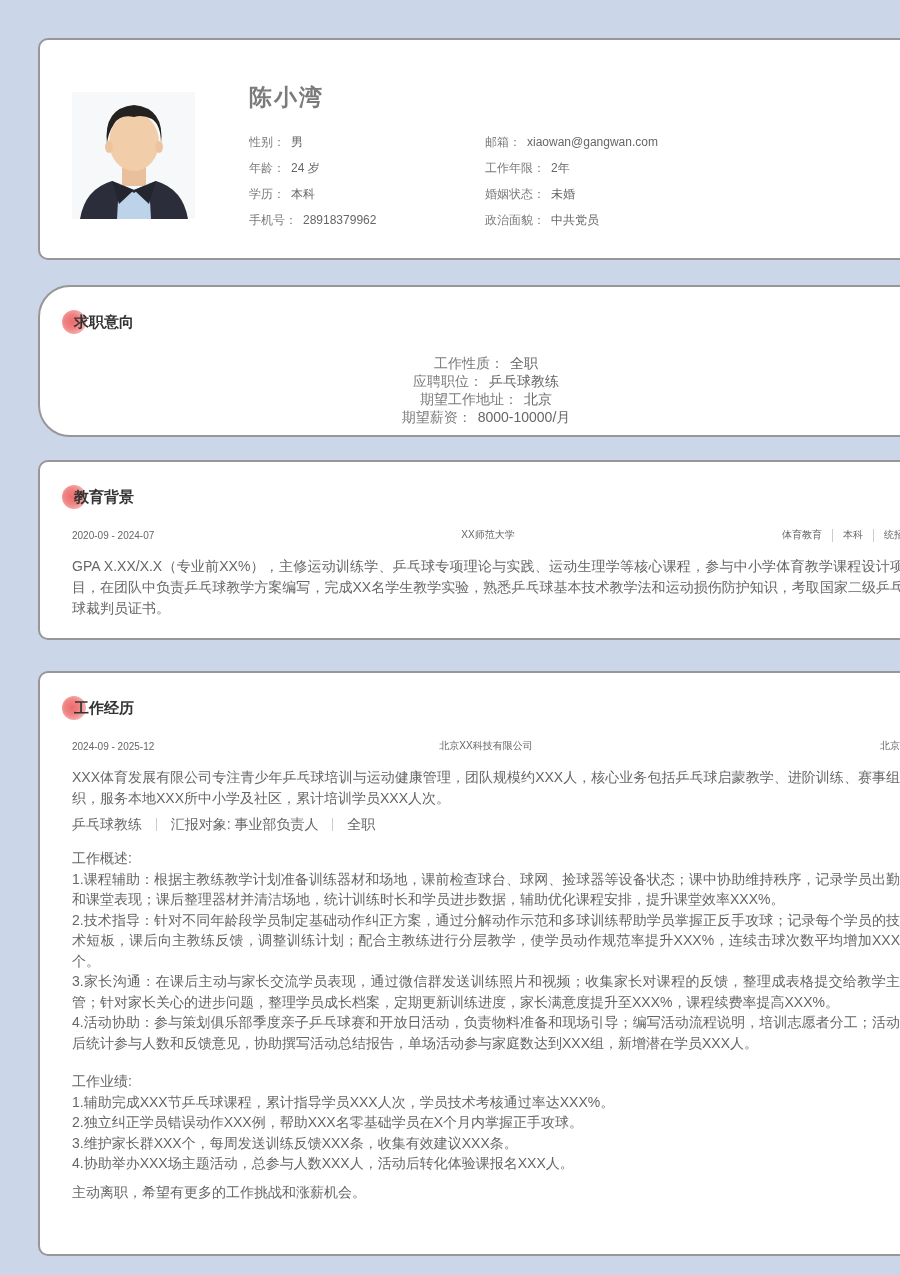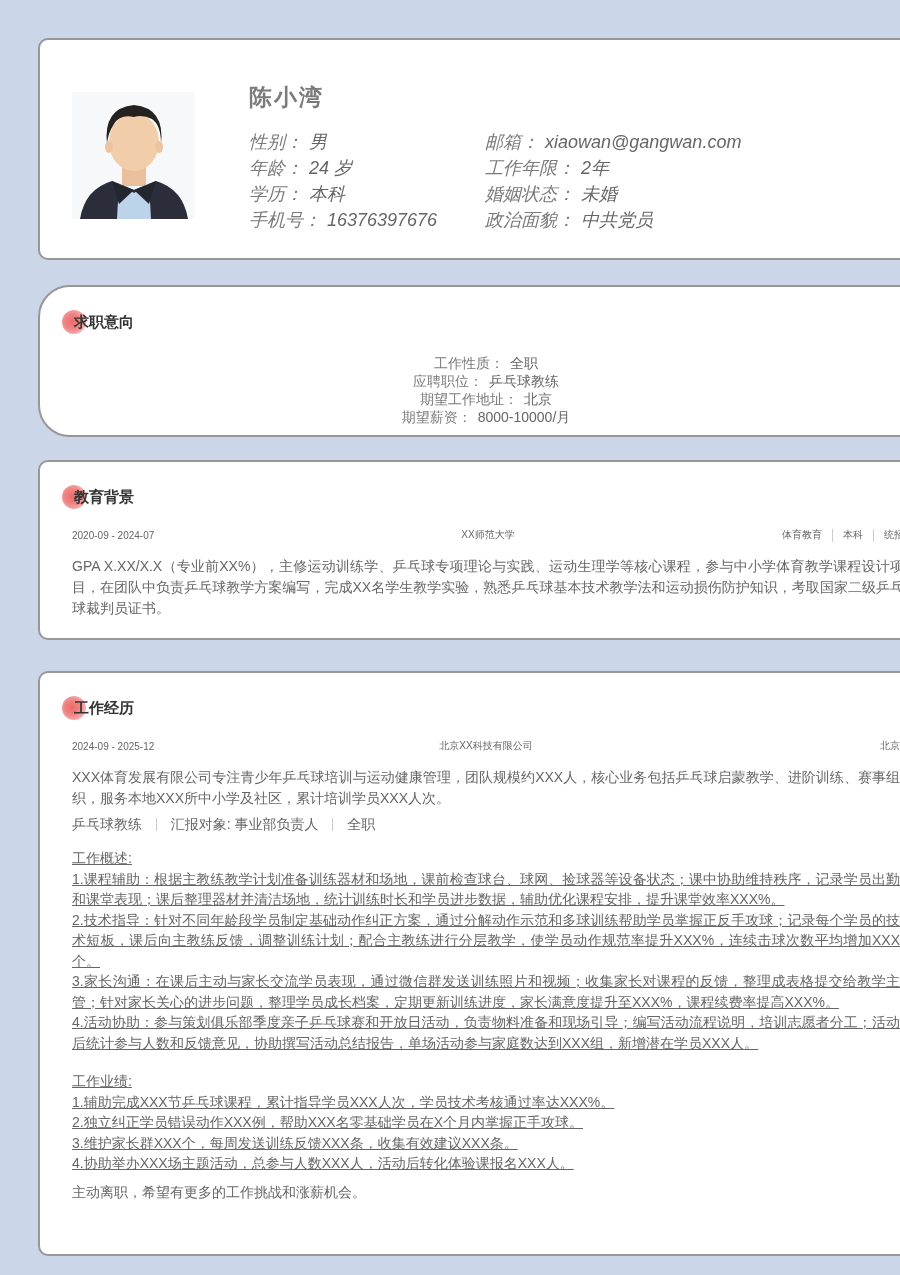--- a/index.html
+++ b/index.html
@@ -42,21 +42,21 @@
     color: #7b7b7b;
     letter-spacing: 2px;
     margin: 2px 0 16px 0;
   }
   .fields-grid {
     display: grid;
     grid-template-columns: 236px 1fr;
     grid-auto-flow: column;
     grid-template-rows: repeat(4, 26px);
   }
-  .field { font-size: 18px; color: #6e6e6e; line-height: 26px; white-space: nowrap; font-style: italic; }
+  .field { font-size: 12px; color: #6e6e6e; line-height: 26px; white-space: nowrap; }
   .field .lbl { color: #7a7a7a; }
   .field .val { margin-left: 6px; color: #666; }
 
   
   .sec-title {
     position: relative;
     display: inline-block;
     font-size: 15px;
     font-weight: bold;
     color: #333;
@@ -101,21 +101,21 @@
     vertical-align: -2px;
   }
   .para {
     margin-top: 14px;
     font-size: 14px;
     color: #666;
     line-height: 21px;
     text-align: justify;
   }
   .role-line { margin-top: 7px; font-size: 14px; color: #666; }
-  .block { margin-top: 14px; font-size: 14px; color: #666; line-height: 20.5px; text-align: justify; text-decoration: underline; }
+  .block { margin-top: 14px; font-size: 14px; color: #666; line-height: 20.5px; text-align: justify; }
   .block-achv { margin-top: 18px; }
   .leave { margin-top: 8px; font-size: 14px; color: #666; line-height: 21px; }
 </style>
 </head>
 <body>
 
 <div class="page">
 
   <div class="card card-header">
     <div class="photo">
@@ -131,21 +131,21 @@
         <path d="M40 89 L62 98 L47 112 Z" fill="#23262f"></path>
         <path d="M84 89 L62 98 L77 112 Z" fill="#23262f"></path>
       </svg>
     </div>
     <div class="header-right">
       <div class="name">陈小湾</div>
       <div class="fields-grid">
         <div class="field"><span class="lbl">性别：</span><span class="val">男</span></div>
         <div class="field"><span class="lbl">年龄：</span><span class="val">24 岁</span></div>
         <div class="field"><span class="lbl">学历：</span><span class="val">本科</span></div>
-        <div class="field"><span class="lbl">手机号：</span><span class="val">16376397676</span></div>
+        <div class="field"><span class="lbl">手机号：</span><span class="val">28918379962</span></div>
         <div class="field"><span class="lbl">邮箱：</span><span class="val">xiaowan@gangwan.com</span></div>
         <div class="field"><span class="lbl">工作年限：</span><span class="val">2年</span></div>
         <div class="field"><span class="lbl">婚姻状态：</span><span class="val">未婚</span></div>
         <div class="field"><span class="lbl">政治面貌：</span><span class="val">中共党员</span></div>
       </div>
     </div>
   </div>
 
   <div class="card card-intent">
     <div class="sec-title">

